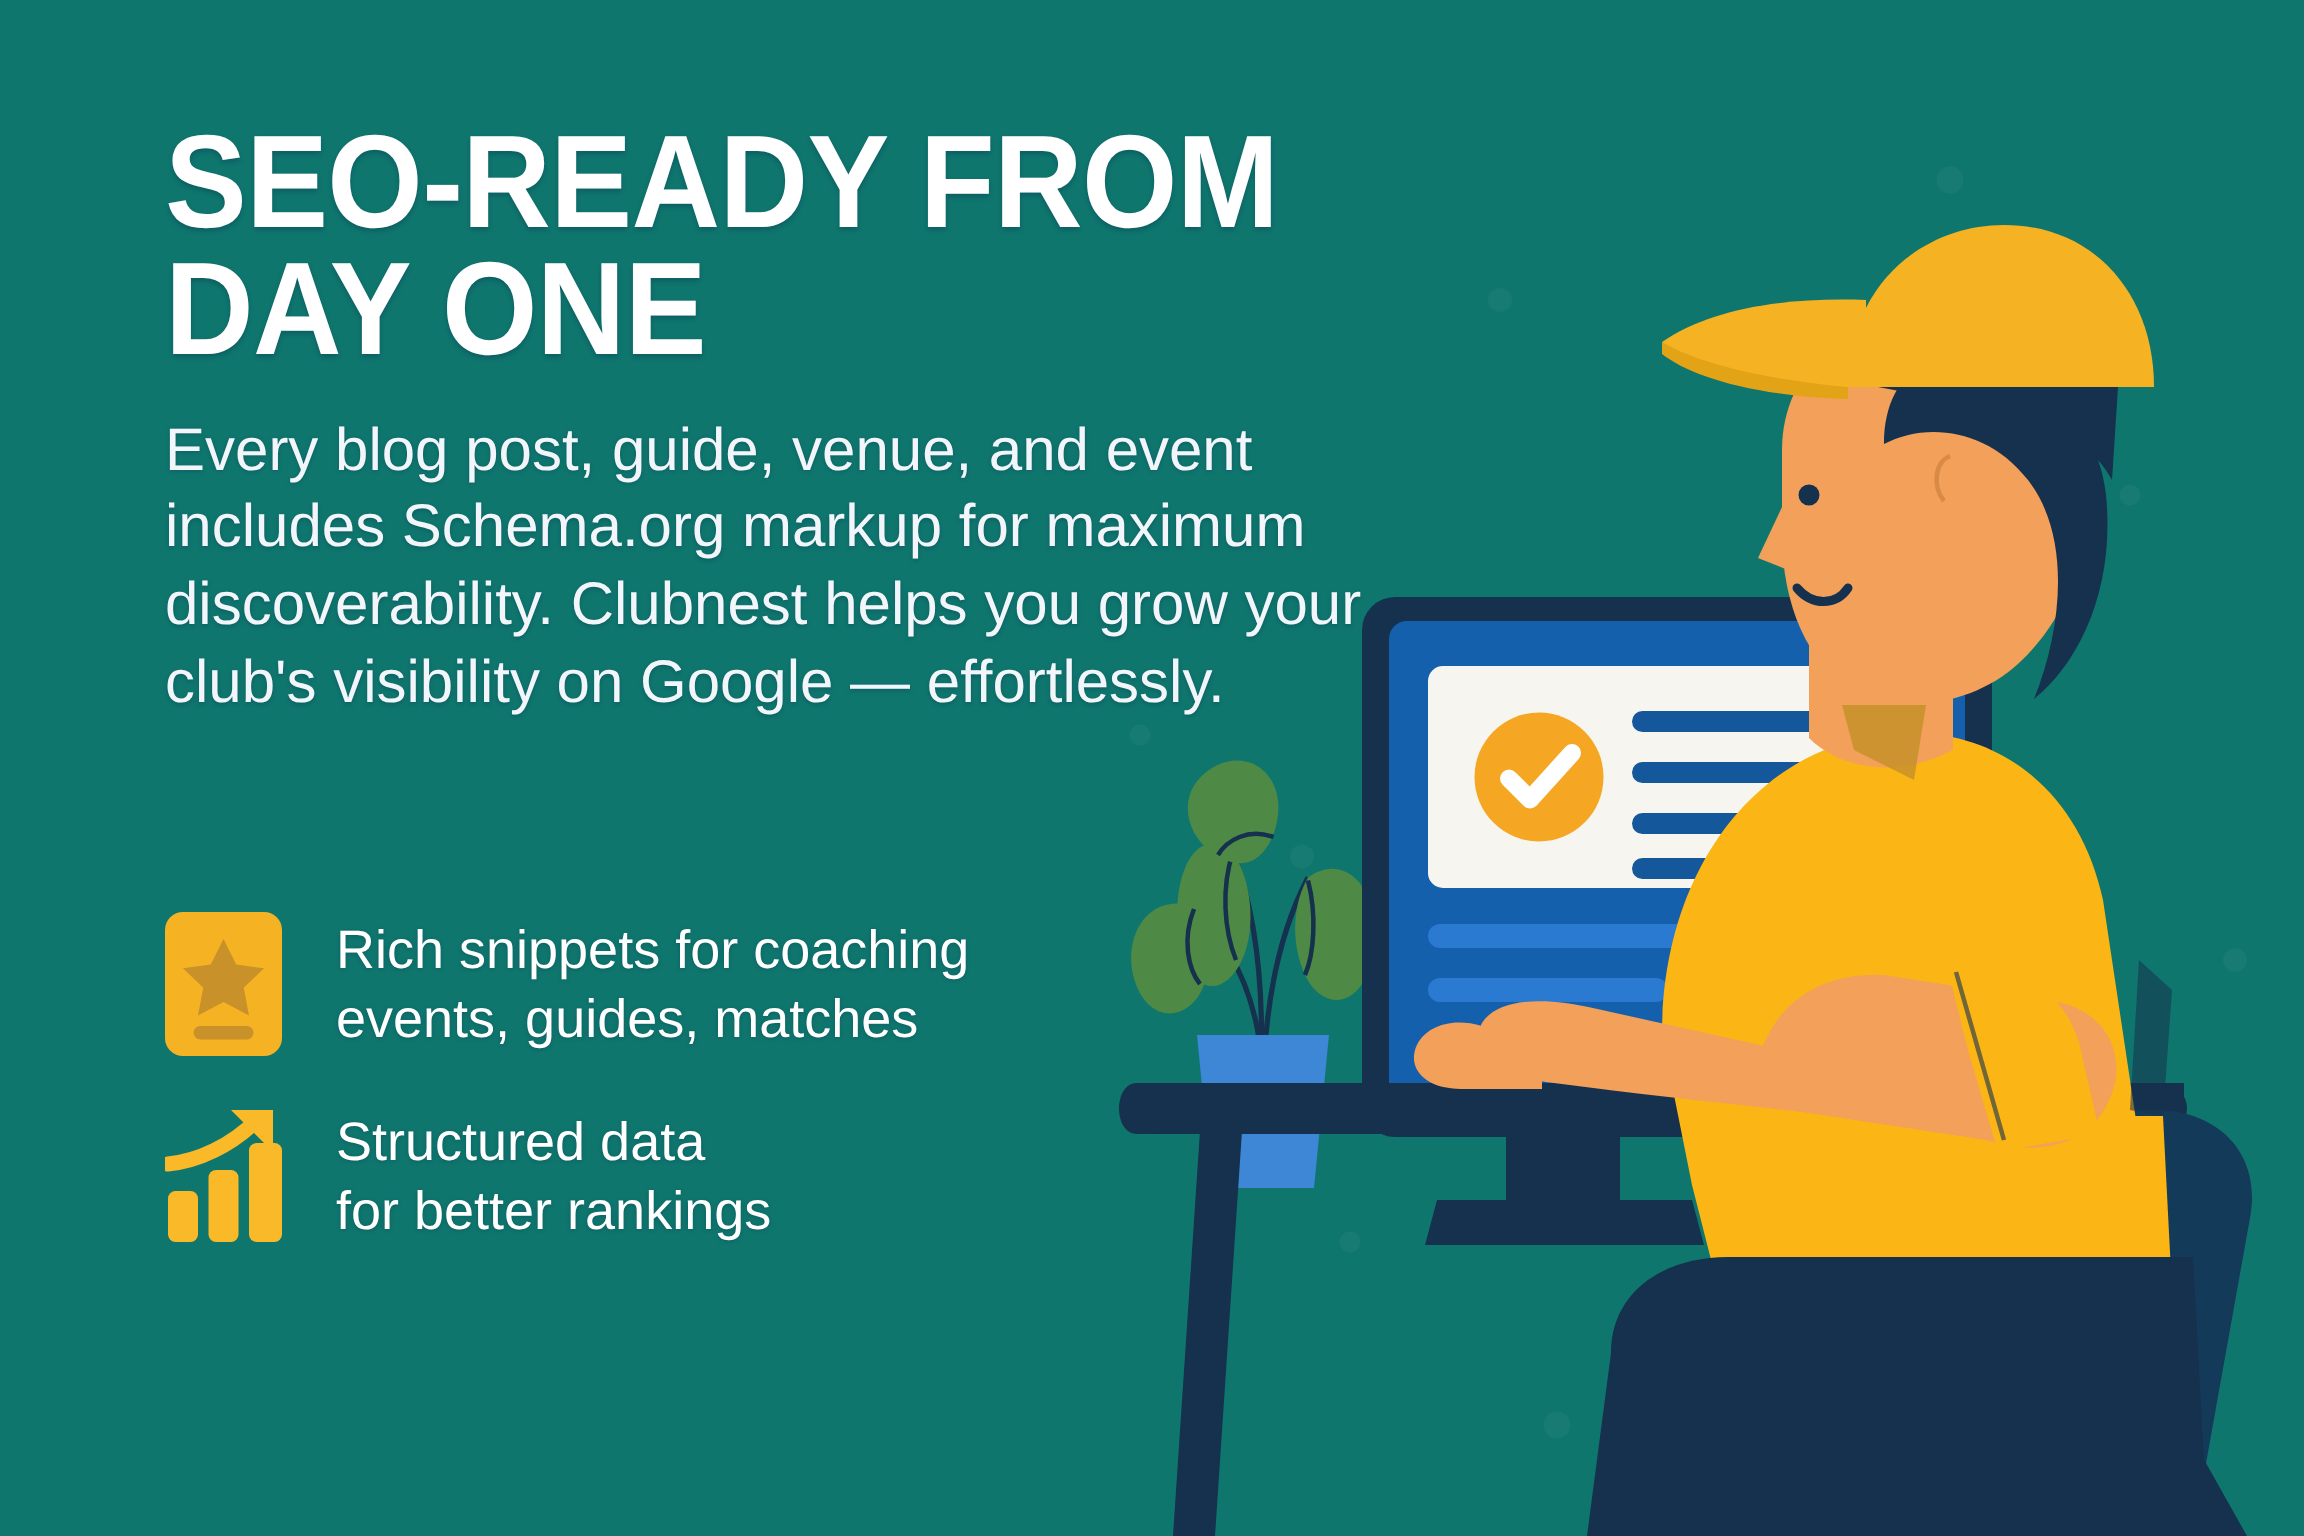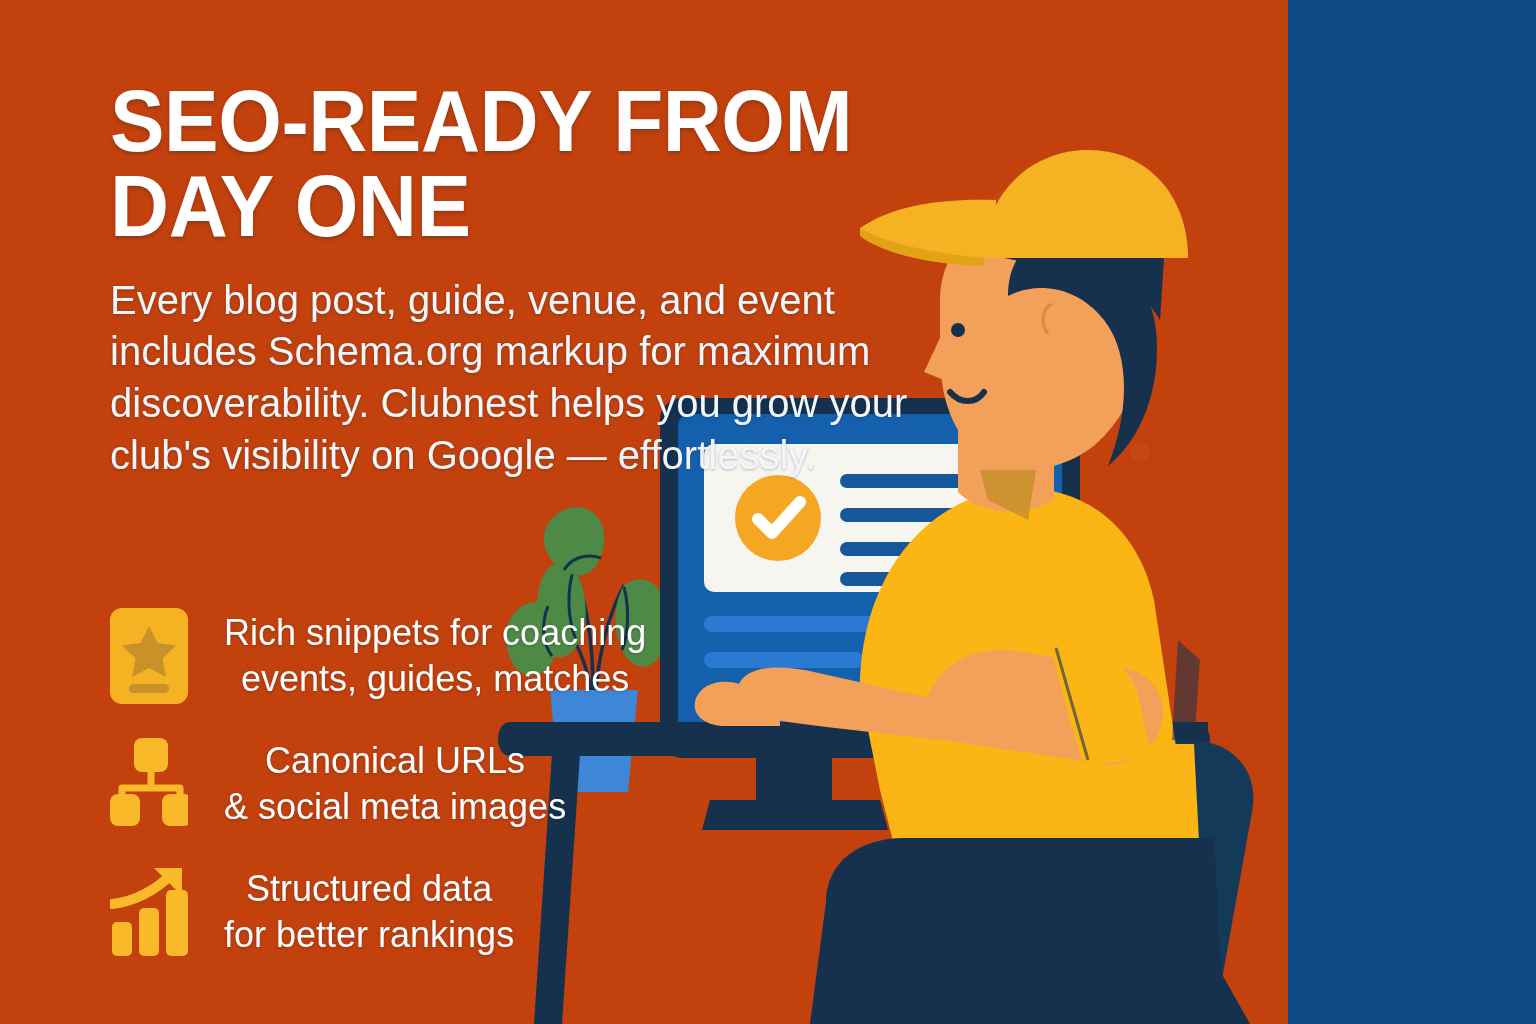--- a/index.html
+++ b/index.html
@@ -5,24 +5,24 @@
 <style>
   html, body {
     margin: 0;
     padding: 0;
     background: #0f4c86;
   }
   * { box-sizing: border-box; }
 
   .canvas {
     position: relative;
-    width: 1288px;
+    width: 1536px;
     height: 1024px;
     overflow: hidden;
-    background: #c2410c;
+    background: #0f766e;
     font-family: "Liberation Sans", sans-serif;
   }
 
   
   .bg-dot {
     position: absolute;
     border-radius: 50%;
     background: #ffffff;
     opacity: 0.035;
     pointer-events: none;
@@ -68,21 +68,20 @@
     left: 110px;
     top: 604px;
     width: 700px;
     z-index: 40;
   }
 
   .feature {
     display: flex;
     align-items: flex-start;
     margin-bottom: 24px;
-    text-align: center;
   }
   .feature:last-child { margin-bottom: 0; }
 
   .feature-icon {
     flex: 0 0 auto;
     width: 92px;
     height: 104px;
     display: flex;
     align-items: center;
     justify-content: flex-start;
@@ -288,32 +287,20 @@
         <svg width="78" height="96" viewBox="0 0 78 96" xmlns="http://www.w3.org/2000/svg">
           <rect x="0" y="0" width="78" height="96" rx="12" fill="#f5b324"></rect>
           <path d="M39 18 L47.5 35 L66 37.5 L52.5 50.5 L56 69 L39 60 L22 69 L25.5 50.5 L12 37.5 L30.5 35 Z" fill="#c8912a"></path>
           <rect x="19" y="76" width="40" height="9" rx="4.5" fill="#c8912a"></rect>
         </svg>
       </span>
       <span class="feature-text">Rich snippets for coaching
 events, guides, matches</span>
     </div>
 
-    <div class="feature">
-      <span class="feature-icon">
-        <svg width="78" height="96" viewBox="0 0 78 96" xmlns="http://www.w3.org/2000/svg">
-          <rect x="24" y="2" width="34" height="34" rx="8" fill="#f9b928"></rect>
-          <path d="M41 36 L41 52 M12 52 L70 52 M12 52 L12 62 M70 52 L70 62" stroke="#f9b928" stroke-width="7" fill="none" stroke-linecap="round" stroke-linejoin="round"></path>
-          <rect x="0" y="58" width="30" height="32" rx="8" fill="#f9b928"></rect>
-          <rect x="52" y="58" width="30" height="32" rx="8" fill="#f9b928"></rect>
-        </svg>
-      </span>
-      <span class="feature-text">Canonical URLs
-&amp; social meta images</span>
-    </div>
 
     <div class="feature">
       <span class="feature-icon">
         <svg width="82" height="96" viewBox="0 0 82 96" xmlns="http://www.w3.org/2000/svg">
           <rect x="2" y="58" width="20" height="34" rx="5" fill="#f9b928"></rect>
           <rect x="29" y="44" width="20" height="48" rx="5" fill="#f9b928"></rect>
           <rect x="56" y="26" width="22" height="66" rx="5" fill="#f9b928"></rect>
           <path d="M2 40 C22 38 44 28 62 10" stroke="#f9b928" stroke-width="10" fill="none" stroke-linecap="round"></path>
           <path d="M44 4 L72 4 L72 32 L62 22 L54 14 Z" fill="#f9b928"></path>
         </svg>

